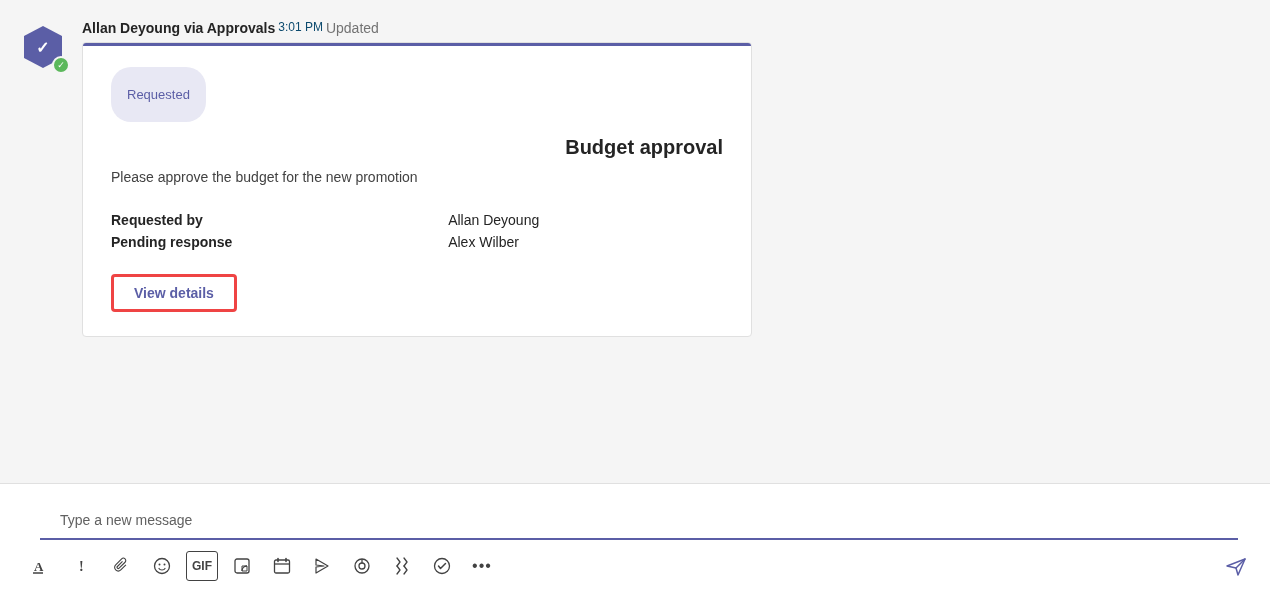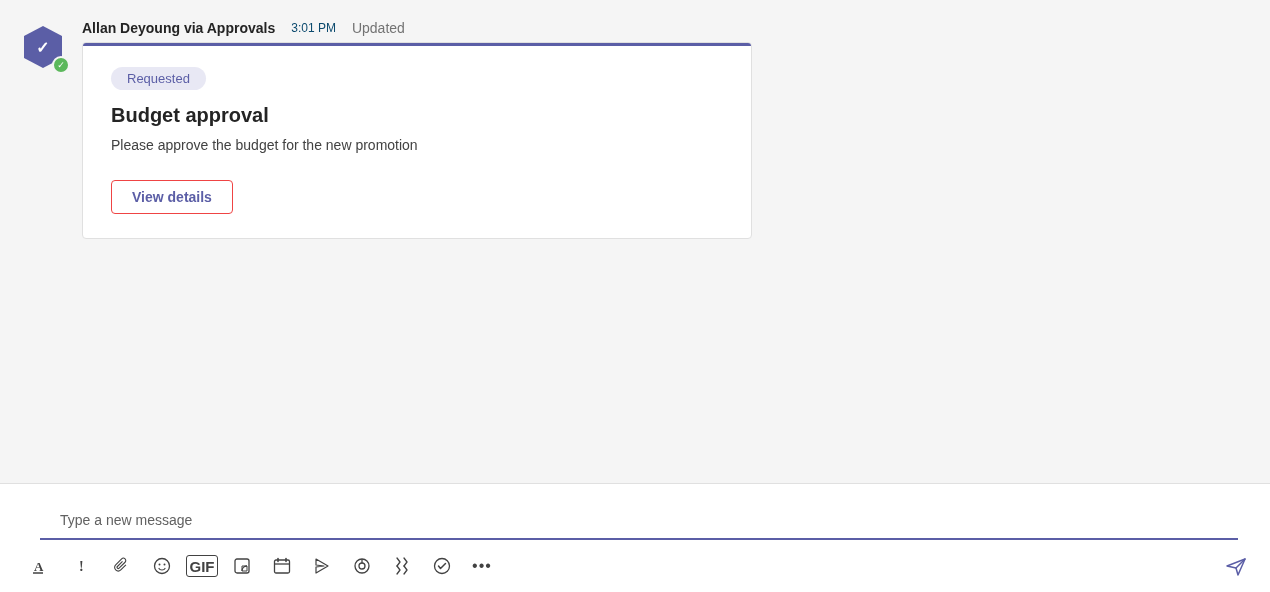--- a/index.html
+++ b/index.html
@@ -58,22 +58,22 @@
       font-size: 9px;
       line-height: 1;
     }
 
     .message-content {
       flex: 1;
     }
 
     .message-header {
       display: flex;
-      align-items: center;
-      gap: 16px;
+      align-items: flex-start;
+      gap: 3px;
       margin-bottom: 6px;
     }
 
     .sender-name {
       font-size: 14px;
       font-weight: 600;
       color: #242424;
     }
 
     .message-time {
@@ -104,30 +104,31 @@
       height: 3px;
       background: #5b5ea6;
       border-radius: 4px 4px 0 0;
     }
 
     .card-status-badge {
       display: inline-block;
       background: #e8e8f4;
       color: #5b5ea6;
       border-radius: 20px;
-      padding: 4px 16px;
+      padding: 20px 16px;
       font-size: 13px;
       margin-bottom: 14px;
     }
 
     .card-title {
       font-size: 20px;
       font-weight: 700;
       color: #242424;
       margin-bottom: 10px;
+      text-align: right;
     }
 
     .card-description {
       font-size: 14px;
       color: #424242;
       margin-bottom: 27px;
     }
 
     .card-details {
       display: grid;
@@ -142,21 +143,21 @@
       color: #242424;
     }
 
     .card-detail-value {
       font-size: 14px;
       color: #242424;
     }
 
     .view-details-btn {
       display: inline-block;
-      border: 1px solid #ef4444;
+      border: 3px solid #ef4444;
       border-radius: 4px;
       padding: 8px 20px;
       font-size: 14px;
       font-weight: 600;
       color: #5b5ea6;
       background: #ffffff;
       cursor: pointer;
     }
 
     
@@ -247,20 +248,26 @@
         <span class="sender-name">Allan Deyoung via Approvals</span>
         <span class="message-time">3:01 PM</span>
         <span class="message-updated">Updated</span>
       </div>
 
       <div class="card">
         <div class="card-status-badge">Requested</div>
         <div class="card-title">Budget approval</div>
         <div class="card-description">Please approve the budget for the new promotion</div>
 
+        <div class="card-details">
+          <span class="card-detail-label">Requested by</span>
+          <span class="card-detail-value">Allan Deyoung</span>
+          <span class="card-detail-label">Pending response</span>
+          <span class="card-detail-value">Alex Wilber</span>
+        </div>
 
         <button class="view-details-btn">View details</button>
       </div>
     </div>
   </div>
 </div>
 
 <div class="compose-area">
   <div class="compose-box">
     <div class="compose-input-wrapper">
@@ -286,21 +293,21 @@
       </svg>
     </div>
     <div class="toolbar-icon" title="Emoji">
       <svg width="18" height="18" viewBox="0 0 18 18" fill="none" xmlns="http://www.w3.org/2000/svg">
         <circle cx="9" cy="9" r="7.5" stroke="#424242" stroke-width="1.3"></circle>
         <circle cx="6.5" cy="7.5" r="1" fill="#424242"></circle>
         <circle cx="11.5" cy="7.5" r="1" fill="#424242"></circle>
         <path d="M6 11.5C6.5 12.5 7.5 13 9 13C10.5 13 11.5 12.5 12 11.5" stroke="#424242" stroke-width="1.2" fill="none" stroke-linecap="round"></path>
       </svg>
     </div>
-    <div class="toolbar-icon" title="GIF" style="font-size:15px; font-weight:700; color:#424242; border:1.5px solid #424242; border-radius:3px; width:32px; height:22px; display:flex; align-items:center; justify-content:center; margin: 0 2px;">GIF</div>
+    <div class="toolbar-icon" title="GIF" style="font-size:12px; font-weight:700; color:#424242; border:1.5px solid #424242; border-radius:3px; width:32px; height:30px; display:flex; align-items:center; justify-content:center; margin: 0 2px;">GIF</div>
     <div class="toolbar-icon" title="Sticker">
       <svg width="18" height="18" viewBox="0 0 18 18" fill="none" xmlns="http://www.w3.org/2000/svg">
         <rect x="2" y="2" width="14" height="14" rx="2" stroke="#424242" stroke-width="1.3"></rect>
         <path d="M9 9H14V14H9L9 9Z" stroke="#424242" stroke-width="1" fill="none"></path>
         <path d="M9 14C9 11.2 11.2 9 14 9" stroke="#424242" stroke-width="1.3" fill="none"></path>
       </svg>
     </div>
     <div class="toolbar-icon" title="Schedule meeting">
       <svg width="18" height="18" viewBox="0 0 18 18" fill="none" xmlns="http://www.w3.org/2000/svg">
         <rect x="1.5" y="3" width="15" height="13" rx="1.5" stroke="#424242" stroke-width="1.3"></rect>

